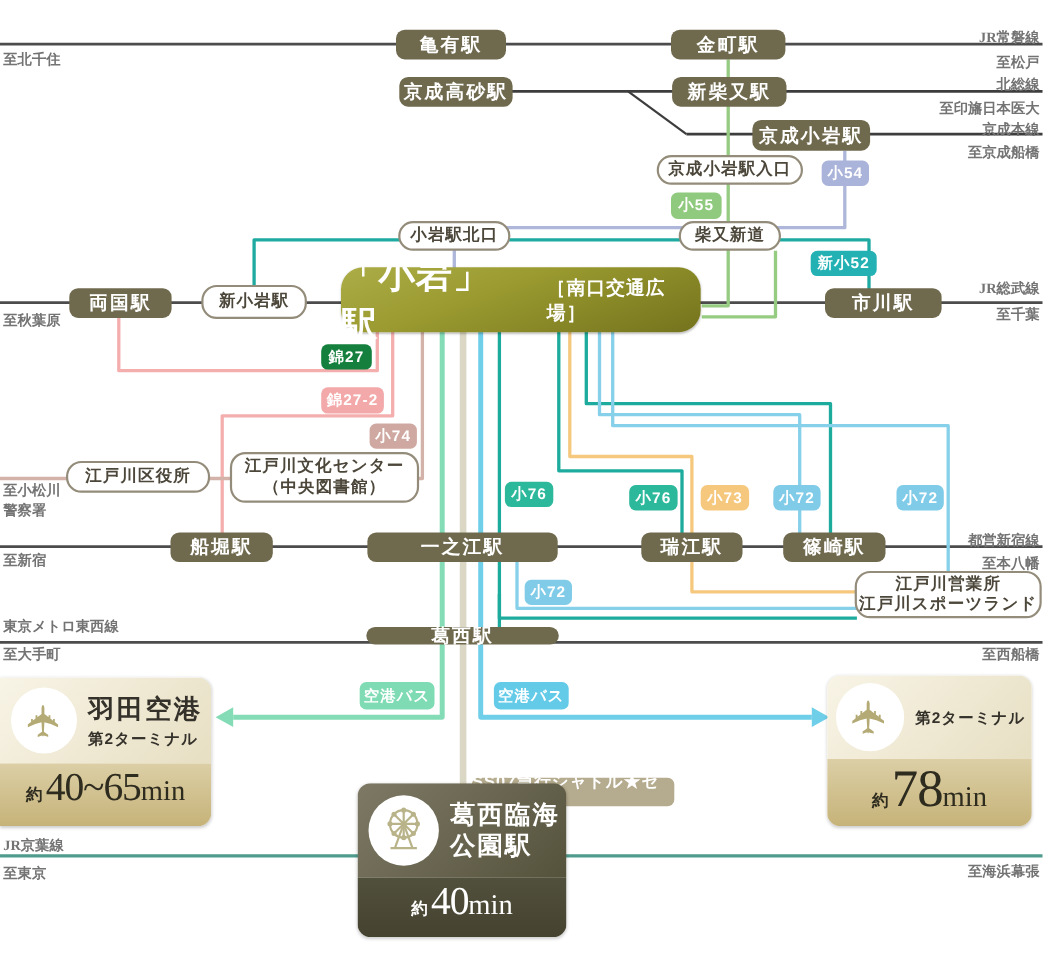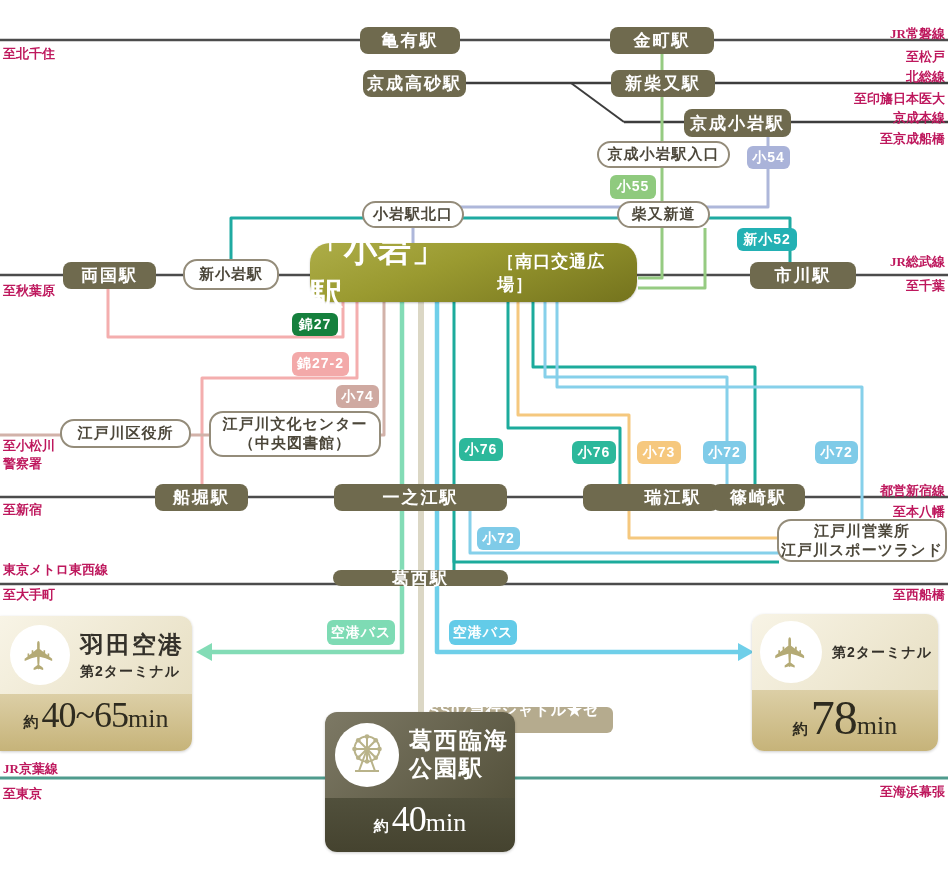--- a/index.html
+++ b/index.html
@@ -8,21 +8,21 @@
   #lines-svg{position:absolute;left:0;top:0;z-index:1;}
   .darkbox{position:absolute;z-index:3;background:#6f6a4e;color:#fff;
            font:bold 17px "Liberation Serif",serif;border-radius:8px;
            display:flex;align-items:center;justify-content:center;letter-spacing:2px;}
   .whitebox{position:absolute;z-index:3;background:#fff;border:2px solid #948c7a;color:#4c473a;
             font:bold 15px "Liberation Serif",serif;border-radius:14px;
             display:flex;flex-direction:column;align-items:center;justify-content:center;
             line-height:1.25;letter-spacing:1px;box-sizing:border-box;}
   .badge{position:absolute;z-index:4;color:#fff;font:bold 14px "Liberation Sans",sans-serif;
          border-radius:6px;display:flex;align-items:center;justify-content:center;letter-spacing:1px;}
-  .elabel{position:absolute;z-index:2;color:#be185d;font:bold 13px "Liberation Serif",serif;white-space:nowrap;}
+  .elabel{position:absolute;z-index:2;color:#737373;font:bold 13px "Liberation Serif",serif;white-space:nowrap;}
   #koiwa-box{position:absolute;z-index:5;left:310px;top:243px;width:327px;height:59px;border-radius:20px;
              background:linear-gradient(160deg,#adad48 0%,#9a9a30 40%,#74731d 100%);
              display:flex;align-items:center;justify-content:center;color:#fff;
              box-shadow:0 1px 2px rgba(0,0,0,.25);}
   #koiwa-box .main{font:bold 33px "Liberation Serif",serif;letter-spacing:1px;}
   #koiwa-box .sub{font:bold 17px "Liberation Serif",serif;margin-left:22px;letter-spacing:1px;}
   .card{position:absolute;z-index:6;overflow:hidden;box-shadow:0 1px 3px rgba(0,0,0,.2);}
   .card-top{display:flex;align-items:center;}
   .icon-circle{background:#fff;border-radius:50%;display:flex;align-items:center;justify-content:center;flex:0 0 auto;}
   .plane-glyph{display:inline-block;transform:rotate(-90deg);color:#b4aa75;}
@@ -169,21 +169,21 @@
   </div>
 <div class="darkbox" style="left: 360px; top: 27px; width: 100px; height: 27px;">亀有駅</div>
     <div class="darkbox" style="left: 610px; top: 27px; width: 104px; height: 27px;">金町駅</div>
     <div class="darkbox" style="left: 363px; top: 70px; width: 103px; height: 27px;">京成高砂駅</div>
     <div class="darkbox" style="left: 611px; top: 70px; width: 104px; height: 27px;">新柴又駅</div>
     <div class="darkbox" style="left: 684px; top: 109px; width: 107px; height: 28px;">京成小岩駅</div>
     <div class="darkbox" style="left: 63px; top: 262px; width: 93px; height: 27px;">両国駅</div>
     <div class="darkbox" style="left: 750px; top: 262px; width: 106px; height: 27px;">市川駅</div>
     <div class="darkbox" style="left: 155px; top: 484px; width: 93px; height: 27px;">船堀駅</div>
     <div class="darkbox" style="left: 334px; top: 484px; width: 173px; height: 27px;">一之江駅</div>
-    <div class="darkbox" style="left: 583px; top: 484px; width: 92px; height: 27px; padding-left: 44px;">瑞江駅</div>
+    <div class="darkbox" style="left: 583px; top: 484px; width: 92px; height: 27px;">瑞江駅</div>
     <div class="darkbox" style="left: 712px; top: 484px; width: 93px; height: 27px;">篠崎駅</div>
     <div class="darkbox" style="left: 333px; top: 570px; width: 175px; height: 16px;">葛西駅</div>
     <div class="whitebox" style="left: 597px; top: 141px; width: 133px; height: 27px;">
       <div>京成小岩駅入口</div>
     </div>
     <div class="whitebox" style="left: 362px; top: 201px; width: 102px; height: 27px;">
       <div>小岩駅北口</div>
     </div>
     <div class="whitebox" style="left: 617px; top: 201px; width: 93px; height: 27px;">
       <div>柴又新道</div>

